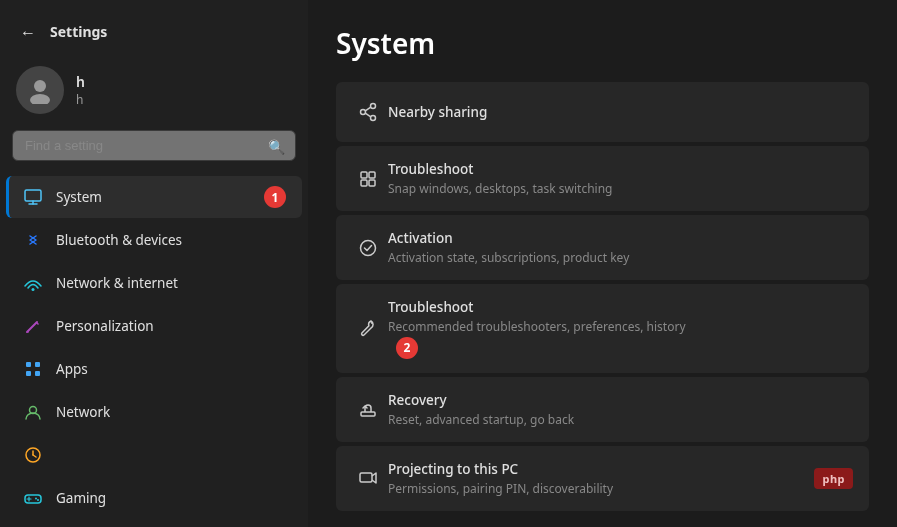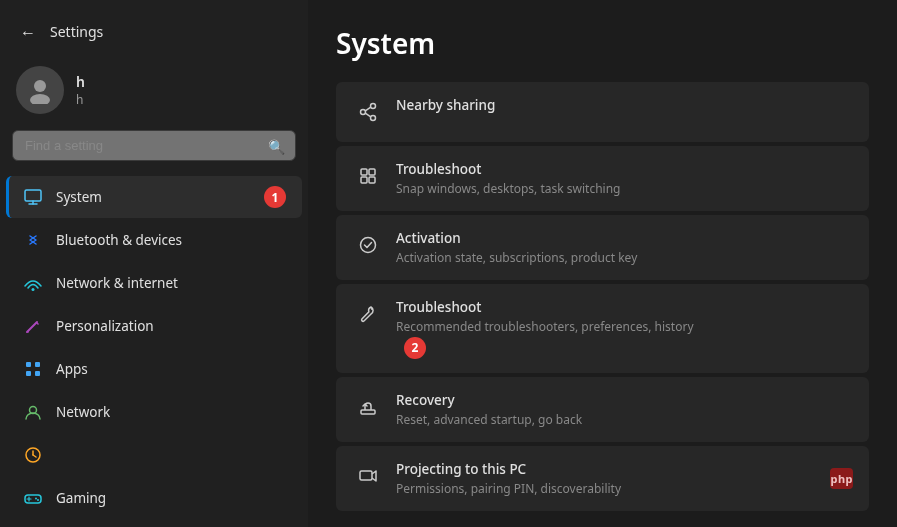--- a/index.html
+++ b/index.html
@@ -36,21 +36,21 @@
       border: none;
       color: #e0e0e0;
       cursor: pointer;
       font-size: 16px;
       padding: 4px;
       border-radius: 4px;
     }
 
     .settings-title {
       font-size: 14px;
-      font-weight: 400;
+      font-weight: 700;
       color: #e0e0e0;
     }
 
     .user-profile {
       display: flex;
       align-items: center;
       gap: 12px;
       padding: 12px 16px 16px 16px;
     }
 
@@ -167,21 +167,22 @@
     }
 
     .settings-list {
       display: flex;
       flex-direction: column;
       gap: 2px;
     }
 
     .settings-item {
       display: flex;
-      gap: 12px;
+      align-items: center;
+      gap: 4px;
       padding: 14px 16px;
       background: #272727;
       border-radius: 6px;
       cursor: pointer;
       transition: background 0.15s;
       position: relative;
     }
     .settings-item + .settings-item {
       margin-top: 2px;
     }
@@ -216,21 +217,21 @@
       align-items: center;
       gap: 8px;
     }
 
     
     .php-badge {
       background: #8b1a1a;
       color: #f0c0c0;
       font-size: 11px;
       font-weight: 700;
-      padding: 3px 0;
+      padding: 3px 8px;
       border-radius: 4px;
       letter-spacing: 0.5px;
     }
   </style>
 </head>
 <body>
 
 <div class="sidebar">
   <div class="sidebar-header">
     <button class="back-btn">←</button>

